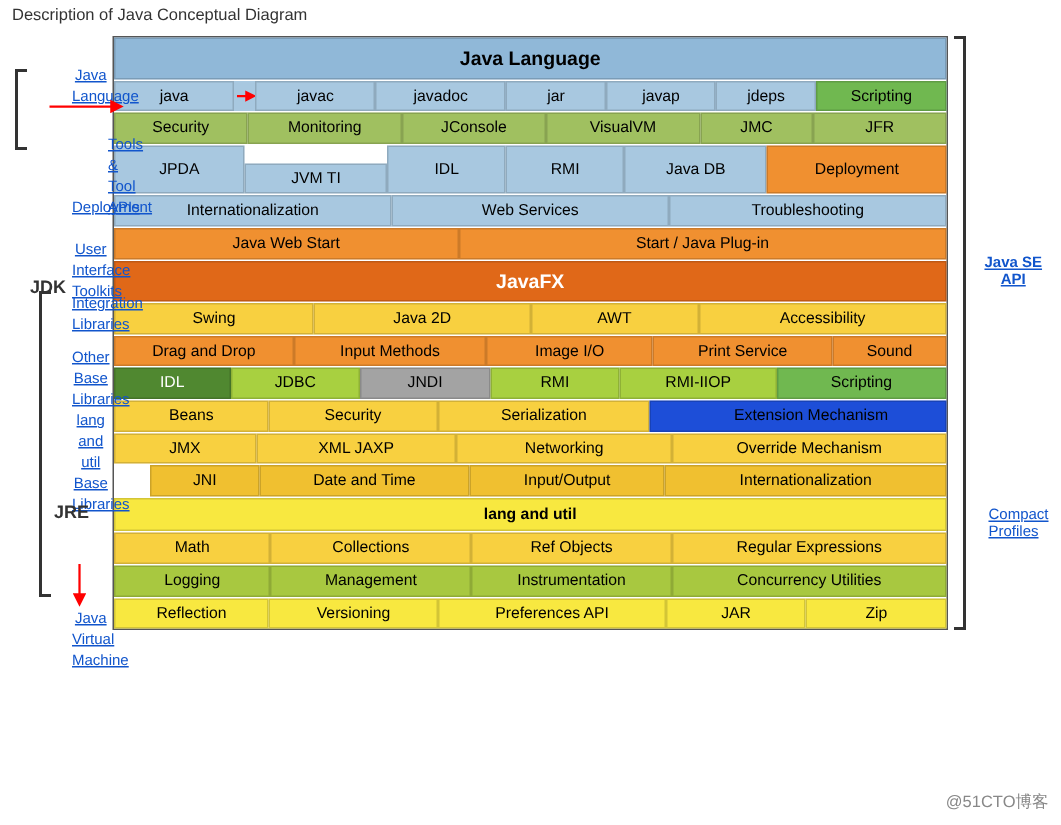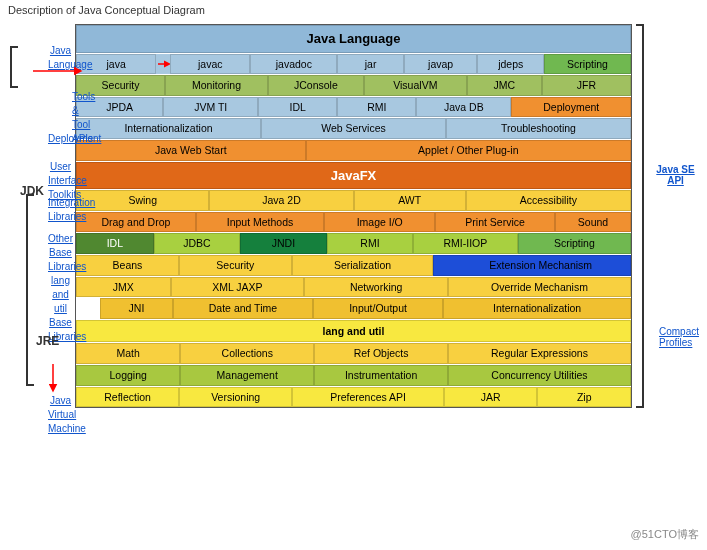--- a/index.html
+++ b/index.html
@@ -223,36 +223,36 @@
       <div class="cell cell-jdk-tools" style="flex:1.2; background:#a0c060;">Security</div>
       <div class="cell cell-jdk-tools" style="flex:1.4; background:#a0c060;">Monitoring</div>
       <div class="cell cell-jdk-tools" style="flex:1.3; background:#a0c060;">JConsole</div>
       <div class="cell cell-jdk-tools" style="flex:1.4; background:#a0c060;">VisualVM</div>
       <div class="cell cell-jdk-tools" style="flex:1.0; background:#a0c060;">JMC</div>
       <div class="cell cell-jdk-tools" style="flex:1.2; background:#a0c060;">JFR</div>
     </div>
 
     <div class="row">
       <div class="cell cell-jdk-tools" style="flex:1.0; background:#a8c8e0;">JPDA</div>
-      <div class="cell cell-jdk-tools" style="flex:1.1; background:#a8c8e0;">JVM TI</div>
+      <div class="cell cell-jdk-tools" style="flex:1.1; background:#a8c8e0;margin-top:12px;">JVM TI</div>
       <div class="cell cell-jdk-tools" style="flex:0.9; background:#a8c8e0;">IDL</div>
       <div class="cell cell-jdk-tools" style="flex:0.9; background:#a8c8e0;">RMI</div>
       <div class="cell cell-jdk-tools" style="flex:1.1; background:#a8c8e0;">Java DB</div>
       <div class="cell cell-jdk-tools" style="flex:1.4; background:#f09030;">Deployment</div>
     </div>
 
     <div class="row">
       <div class="cell" style="flex:1.5; background:#a8c8e0;">Internationalization</div>
       <div class="cell" style="flex:1.5; background:#a8c8e0;">Web Services</div>
       <div class="cell" style="flex:1.5; background:#a8c8e0;">Troubleshooting</div>
     </div>
 
     <div class="row">
       <div class="cell cell-deployment" style="flex:1.4; background:#f09030;">Java Web Start</div>
-      <div class="cell cell-deployment" style="flex:2.0; background:#f09030;">Applet / Other Plug-in</div>
+      <div class="cell cell-deployment" style="flex:2.0; background:#f09030;">Start / Java Plug-in</div>
     </div>
 
     <div class="row">
       <div class="cell cell-javafx flex-1" style="background:#e06818; color:#fff; font-weight:bold; font-size:13px; padding:5px;">JavaFX</div>
     </div>
 
     <div class="row">
       <div class="cell cell-ui-yellow" style="flex:1.2;">Swing</div>
       <div class="cell cell-ui-yellow" style="flex:1.3;">Java 2D</div>
       <div class="cell cell-ui-yellow" style="flex:1.0;">AWT</div>
@@ -263,21 +263,21 @@
       <div class="cell cell-ui-orange" style="flex:1.3; background:#f09030;">Drag and Drop</div>
       <div class="cell cell-ui-orange" style="flex:1.4; background:#f09030;">Input Methods</div>
       <div class="cell cell-ui-orange" style="flex:1.2; background:#f09030;">Image I/O</div>
       <div class="cell cell-ui-orange" style="flex:1.3; background:#f09030;">Print Service</div>
       <div class="cell cell-ui-orange" style="flex:0.8; background:#f09030;">Sound</div>
     </div>
 
     <div class="row">
       <div class="cell cell-integration-green" style="flex:0.8; background:#508830; color:#fff;">IDL</div>
       <div class="cell cell-integration-lime" style="flex:0.9; background:#a8d040;">JDBC</div>
-      <div class="cell cell-integration-lime" style="flex:0.9; background:#15803d;text-align:right;">JNDI</div>
+      <div class="cell cell-integration-lime" style="flex:0.9; background:#a3a3a3;text-align:right;">JNDI</div>
       <div class="cell cell-integration-lime" style="flex:0.9; background:#a8d040;">RMI</div>
       <div class="cell cell-integration-lime" style="flex:1.1; background:#a8d040;">RMI-IIOP</div>
       <div class="cell cell-integration-green" style="flex:1.2; background:#70b850;">Scripting</div>
     </div>
 
     <div class="row">
       <div class="cell" style="flex:1.0; background:#f8d040;">Beans</div>
       <div class="cell" style="flex:1.1; background:#f8d040;">Security</div>
       <div class="cell" style="flex:1.4; background:#f8d040;">Serialization</div>
       <div class="cell" style="flex:1.8; background:#1d4ed8;padding-left:19px;">Extension Mechanism</div>

